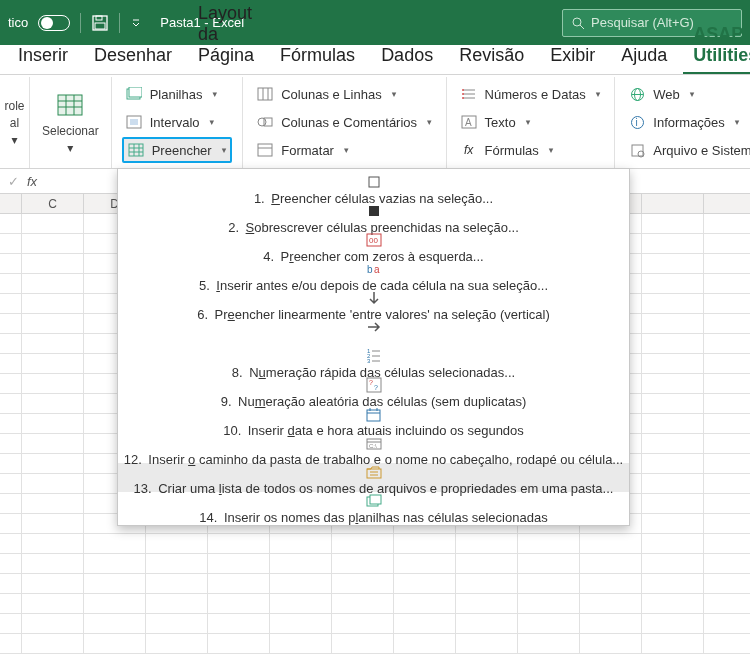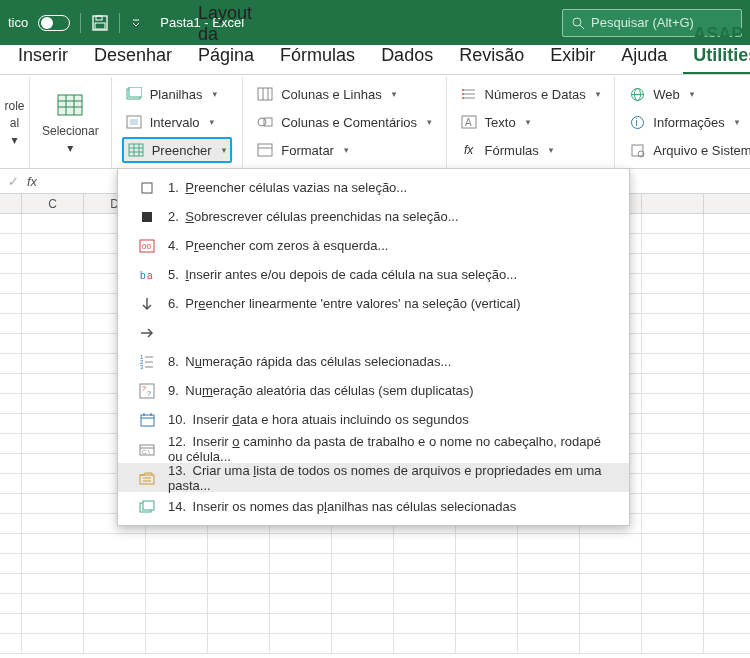--- a/index.html
+++ b/index.html
@@ -30,21 +30,21 @@
   .fxbar { height:25px; border-bottom:1px solid #d4d4d4; display:flex; align-items:center; padding:0 8px; gap:8px; font-size:13px; color:#555;}
   .fxbar .fx { font-style:italic; }
   
   .grid { position:relative; }
   .colheads { display:flex; height:20px; background:#f3f2f1; border-bottom:1px solid #d4d4d4; }
   .colheads .ch { width:62px; text-align:center; font-size:12px; color:#555; border-right:1px solid #d4d4d4; line-height:20px;}
   .rows .row { height:20px; border-bottom:1px solid #e1e1e1; display:flex; }
   .rows .cell { width:62px; border-right:1px solid #e1e1e1; }
   
   .menu { position:absolute; left:117px; top:168px; width:513px; background:#fff; border:1px solid #c8c8c8; box-shadow:0 4px 10px rgba(0,0,0,0.25); padding:4px 0;}
-  .menu .mi { display:flex; align-items:center; gap:12px; padding:0 20px; height:29px; font-size:13px; color:#333;}
+  .menu .mi { display:flex; align-items:center; padding:0 3px; height:29px; font-size:13px; color:#333;flex-direction:column;}
   .menu .mi .mic { width:18px; height:18px; display:flex;align-items:center;justify-content:center; flex-shrink:0;}
   .menu .mi.hover { background:#eaeaea; }
   .menu .mi .mtx u { text-decoration: underline; }
   
   svg { display:block; }
 </style>
 </head>
 <body>
 
 <div class="titlebar">

